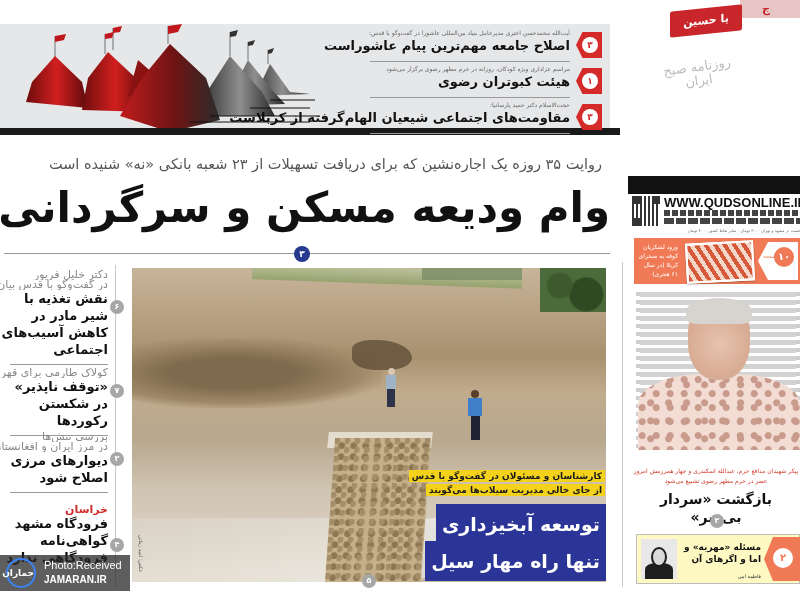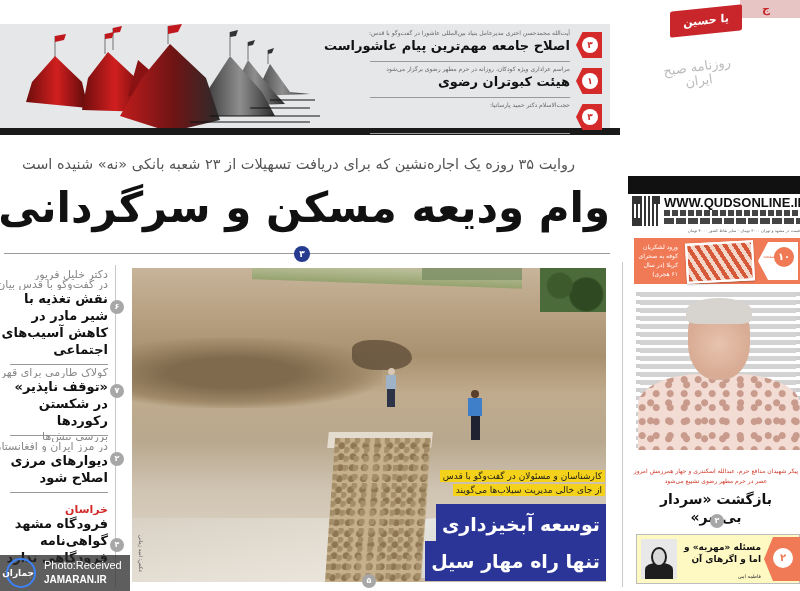--- a/index.html
+++ b/index.html
@@ -72,21 +72,21 @@
   .author-box .ab-photo { position: absolute; left: 4px; top: 4px; width: 36px; height: 40px; background: #e8e8e8; }
   .author-box .ab-photo .face { position: absolute; left: 10px; top: 8px; width: 16px; height: 20px; border-radius: 50%; background: #d9d9d9; border: 2px solid #1e1e1e; }
   .author-box .ab-photo .scarf { position: absolute; left: 4px; top: 24px; width: 28px; height: 16px; border-radius: 40% 40% 0 0; background: #1e1e1e; }
   .author-box .ab-title { position: absolute; left: 44px; top: 6px; width: 80px; font-size: 9px; font-weight: bold; text-align: right; line-height: 12px; }
   .author-box .ab-name { position: absolute; left: 44px; top: 38px; width: 80px; font-size: 5px; text-align: right; color: #333; }
   .author-box .ab-hex { position: absolute; right: -1px; top: 2px; width: 36px; height: 44px; background: #f07a55;
     clip-path: polygon(25% 0, 100% 0, 100% 100%, 25% 100%, 0 50%); }
   .author-box .ab-num { position: absolute; right: 6px; top: 13px; width: 20px; height: 20px; border-radius: 50%; background: #fff; color: #f07a55; font-size: 10px; font-weight: bold; text-align: center; line-height: 20px; }
 
   
-  .sup-title { position: absolute; left: 16px; top: 153px; width: 565px; font-size: 14.5px; color: #555; text-align: center; line-height: 22px; white-space: nowrap; }
+  .sup-title { position: absolute; left: 43px; top: 153px; width: 565px; font-size: 14.5px; color: #555; text-align: center; line-height: 22px; white-space: nowrap; }
   .main-title { position: absolute; left: 0; top: 176px; width: 610px; font-size: 42px; font-weight: bold; color: #111; text-align: center; line-height: 64px; white-space: nowrap; letter-spacing: -1px; }
   .main-rule { position: absolute; left: 4px; top: 253px; width: 606px; height: 1px; background: #9a9a9a; }
   .main-dot { position: absolute; left: 294px; top: 246px; width: 16px; height: 16px; border-radius: 50%; background: #263b8f; color: #fff; font-size: 9px; font-weight: bold; text-align: center; line-height: 16px; }
 
   
   .side-rule { position: absolute; left: 115px; top: 265px; width: 1px; height: 322px; background: #c9c9c9; }
   .side-item { position: absolute; left: 0; width: 108px; text-align: right; }
   .side-item .kicker { font-size: 11px; color: #888; line-height: 10px; white-space: nowrap; overflow: hidden; }
   .side-item .kicker.red { color: #d12b2b; font-weight: bold; padding-left: 7px; }
   .side-item .headline { font-size: 13px; font-weight: bold; color: #111; line-height: 17px; }
@@ -111,21 +111,21 @@
   .photo .person1 .h { width: 7px; height: 7px; border-radius: 50%; background: #d8c7b4; margin: 0 auto; }
   .photo .person1 .t { width: 10px; height: 14px; background: #9fb3c8; }
   .photo .person1 .l { width: 8px; height: 18px; background: #2e3448; margin: 0 auto; }
   .photo .person2 { position: absolute; left: 336px; top: 122px; width: 14px; height: 52px; }
   .photo .person2 .h { width: 8px; height: 8px; border-radius: 50%; background: #5a3e2c; margin: 0 auto; }
   .photo .person2 .t { width: 14px; height: 18px; background: #3f7fc9; }
   .photo .person2 .l { width: 9px; height: 24px; background: #1f2230; margin: 0 auto; }
   .photo .credit { position: absolute; left: 2px; top: 214px; width: 10px; height: 90px; font-size: 5px; color: #555; writing-mode: vertical-rl; }
 
   .overlay-kicker { position: absolute; left: 0; top: 470px; width: 605px; text-align: right; }
-  .overlay-kicker span { display: inline-block; background: #f4d21b; color: #1a1a1a; font-size: 9px; font-weight: normal; line-height: 12px; padding: 0 3px; }
+  .overlay-kicker span { display: inline-block; background: #f4d21b; color: #1a1a1a; font-size: 9px; font-weight: bold; line-height: 12px; padding: 0 3px; }
   .overlay-kicker .k1 { position: absolute; right: 0; top: 0; }
   .overlay-kicker .k2 { position: absolute; right: 0; top: 14px; }
   .blue-title { position: absolute; right: 194px; background: #2a3597; color: #fff; font-size: 19px; font-weight: bold; padding: 4px 6px; line-height: 32px; white-space: nowrap; }
   .blue-title.t1 { top: 504px; }
   .blue-title.t2 { top: 541px; }
 
   .photo-dot { position: absolute; left: 362px; top: 574px; }
 
   
   .watermark { position: absolute; left: 0; top: 555px; width: 130px; height: 36px; background: rgba(40,40,40,0.75); }
@@ -207,20 +207,21 @@
       </div>
     <div class="kicker">مراسم عزاداری ویژه کودکان، روزانه در حرم مطهر رضوی برگزار می‌شود</div>
     <div class="headline">هیئت کبوتران رضوی</div>
     <div class="rule"></div>
   </div>
   <div class="teaser">
     <div class="hexbadge">
         <span class="num">۳</span>
       </div>
     <div class="kicker">حجت‌الاسلام دکتر حمید پارسانیا:</div>
+    <div class="headline">مقاومت‌های اجتماعی شیعیان الهام‌گرفته از کربلاست</div>
     <div class="rule"></div>
   </div>
 </div>
 
 <div class="masthead">
   <div class="corner-tab">ج</div>
   <div class="logo-sub">روزنامه صبح ایران</div>
   <div class="red-flag">یا حسین</div>
   <div class="logo-block"></div>
 </div>

